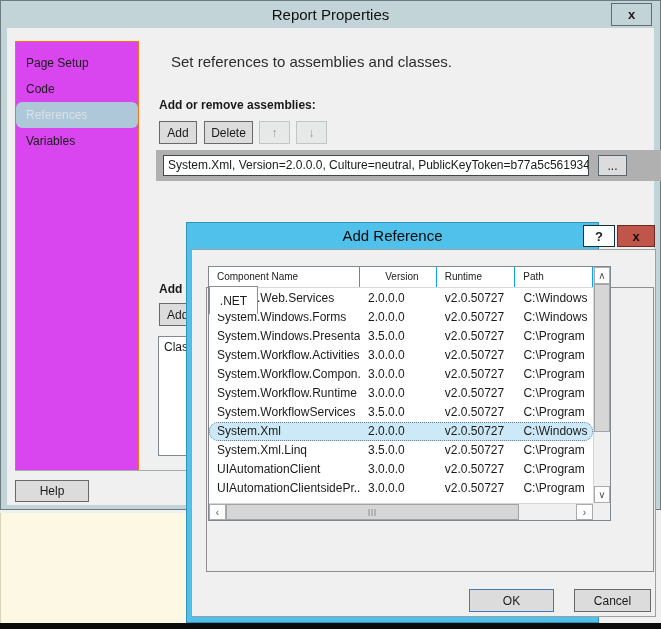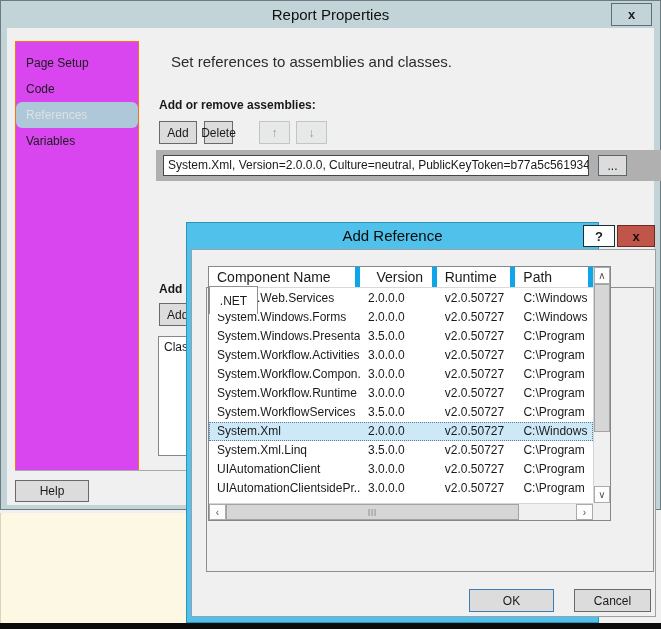--- a/index.html
+++ b/index.html
@@ -47,25 +47,25 @@
               font-weight:bold; font-size:13px; color:#160c0a; display:flex; align-items:center; justify-content:center; }
   .ar-content { left:4px; top:26px; width:465px; height:368px; background:#f0f0f0; border:1px solid #9aa0a3; }
 
   .tab { font-size:12px; display:flex; align-items:center; justify-content:center; border:1px solid #8e8e8e; background:#f0f0f0; }
   .tab.active { background:#ffffff; border-bottom:none; z-index:3; }
   .tab-page { left:14px; top:37px; width:448px; height:285px; border:1px solid #8e8e8e; background:#f0f0f0; z-index:1; }
 
   .listview { left:16px; top:16px; width:403px; height:255px; background:#ffffff; border:1px solid #82898e; overflow:hidden; }
   .lv-header { position:absolute; left:0; top:0; width:384px; height:21px; display:flex; background:#ffffff;
                border-bottom:1px solid #d9d9d9; }
-  .lv-hcell { height:100%; font-size:14px; line-height:20px; padding-left:8px; white-space:nowrap; overflow:hidden;
-              border-right:5px solid #0ea5e9; }
+  .lv-hcell { height:100%; font-size:10px; line-height:20px; padding-left:8px; white-space:nowrap; overflow:hidden;
+              border-right:1px solid #0ea5e9; }
   .lv-rows { position:absolute; left:0; top:22px; width:384px; }
   .lv-row { display:flex; height:19px; }
-  .lv-row.selected { background:#cde9f7; outline:1px dotted #5a7d99; outline-offset:-1px; }
+  .lv-row.selected { background:#cde9f7; outline:1px dotted #5a7d99; outline-offset:-1px;border-radius:9px; }
   .lv-cell { font-size:12px; line-height:19px; padding-left:8px; white-space:nowrap; overflow:hidden; }
 
   .sb-v { position:absolute; right:0; top:0; width:17px; height:236px; background:#f0f0f0; border-left:1px solid #d4d4d4; }
   .sb-h { position:absolute; left:0; bottom:0; height:17px; width:384px; background:#f0f0f0; border-top:1px solid #d4d4d4; }
   .sb-corner { position:absolute; right:0; bottom:0; width:17px; height:17px; background:#f0f0f0; }
   .sb-arrow { position:absolute; background:#fdfdfd; border:1px solid #ababab; color:#555;
               display:flex; align-items:center; justify-content:center; font-size:10px; }
   .sb-thumb { position:absolute; background:#d6d6d6; border:1px solid #a3a3a3; display:flex; align-items:center; justify-content:center; }
   .grip { font-size:8px; color:#707070; letter-spacing:1px; line-height:1; }
 
@@ -98,21 +98,21 @@
             <div class="sb-item selected">References</div>
             <div class="sb-item">Variables</div>
           </div>
       </div>
 
       <div class="abs rp-desc">Set references to assemblies and classes.</div>
 
       <div class="abs rp-label" style="left:152px;top:70px;">Add or remove assemblies:</div>
 
       <div class="abs btn" style="left:152px;top:93px;width:38px;height:23px;">Add</div>
-      <div class="abs btn" style="left:197px;top:93px;width:29px;height:23px;">Delete</div>
+      <div class="abs btn" style="left:197px;top:93px;width:49px;height:23px;">Delete</div>
       <div class="abs btn btn-disabled" style="left:252px;top:93px;width:31px;height:23px;">↑</div>
       <div class="abs btn btn-disabled" style="left:289px;top:93px;width:31px;height:23px;">↓</div>
 
       <div class="abs gray-strip"></div>
       <div class="abs asm-box">System.Xml, Version=2.0.0.0, Culture=neutral, PublicKeyToken=b77a5c561934e08</div>
       <div class="abs btn dots-btn">...</div>
 
       <div class="abs rp-label" style="left:152px;top:254px;">Add</div>
       <div class="abs btn" style="left:152px;top:275px;width:44px;height:23px;justify-content:flex-start;padding-left:7px;">Add</div>
       <div class="abs classes-grid">

